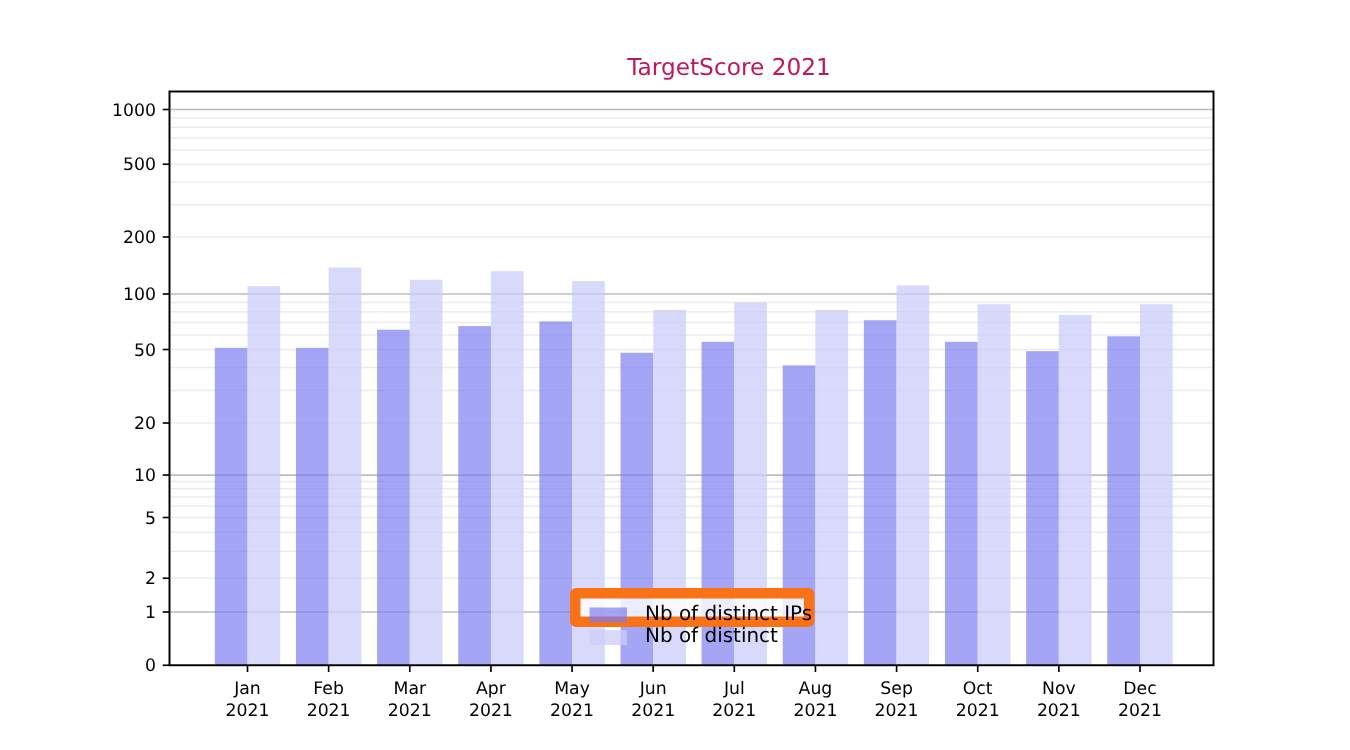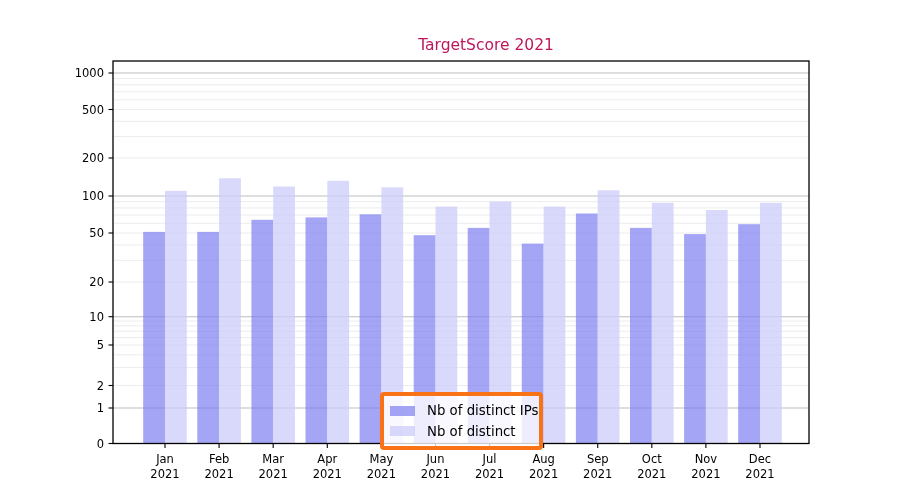--- a/index.html
+++ b/index.html
@@ -7,22 +7,22 @@
     position:relative;width:900px;height:500px;background:#fff;overflow:hidden;
     font-family:"DejaVu Sans","Liberation Sans",sans-serif;
   }
   #chart-svg{position:absolute;left:0;top:0;}
   #chart-svg text{font-family:"DejaVu Sans","Liberation Sans",sans-serif;}
   .title{
     position:absolute;left:450px;top:36px;transform:translateX(-50%);
     font-size:15.5px;color:#be185d;white-space:nowrap;line-height:18px;margin-left:36px;
   }
   .legend{
-    position:absolute;left:380px;top:392px;width:163px;height:58px;
-    background:rgba(255,255,255,0.8);border:4px solid #f97316;border-radius:4px;
+    position:absolute;left:380px;top:392px;width:163px;height:26px;
+    background:rgba(255,255,255,0.8);border:7px solid #f97316;border-radius:4px;
     box-sizing:border-box;padding:3px 8px 3px 6px;display:flex;flex-direction:column;justify-content:space-evenly;
   }
   .legend-row{display:flex;align-items:center;height:18px;}
   .swatch{display:inline-block;width:25px;height:10px;margin-right:12px;flex:0 0 auto;}
   .legend-label{font-size:13.3px;color:#000;white-space:nowrap;}
 </style>
 </head>
 <body>
 
 <div id="canvas">

